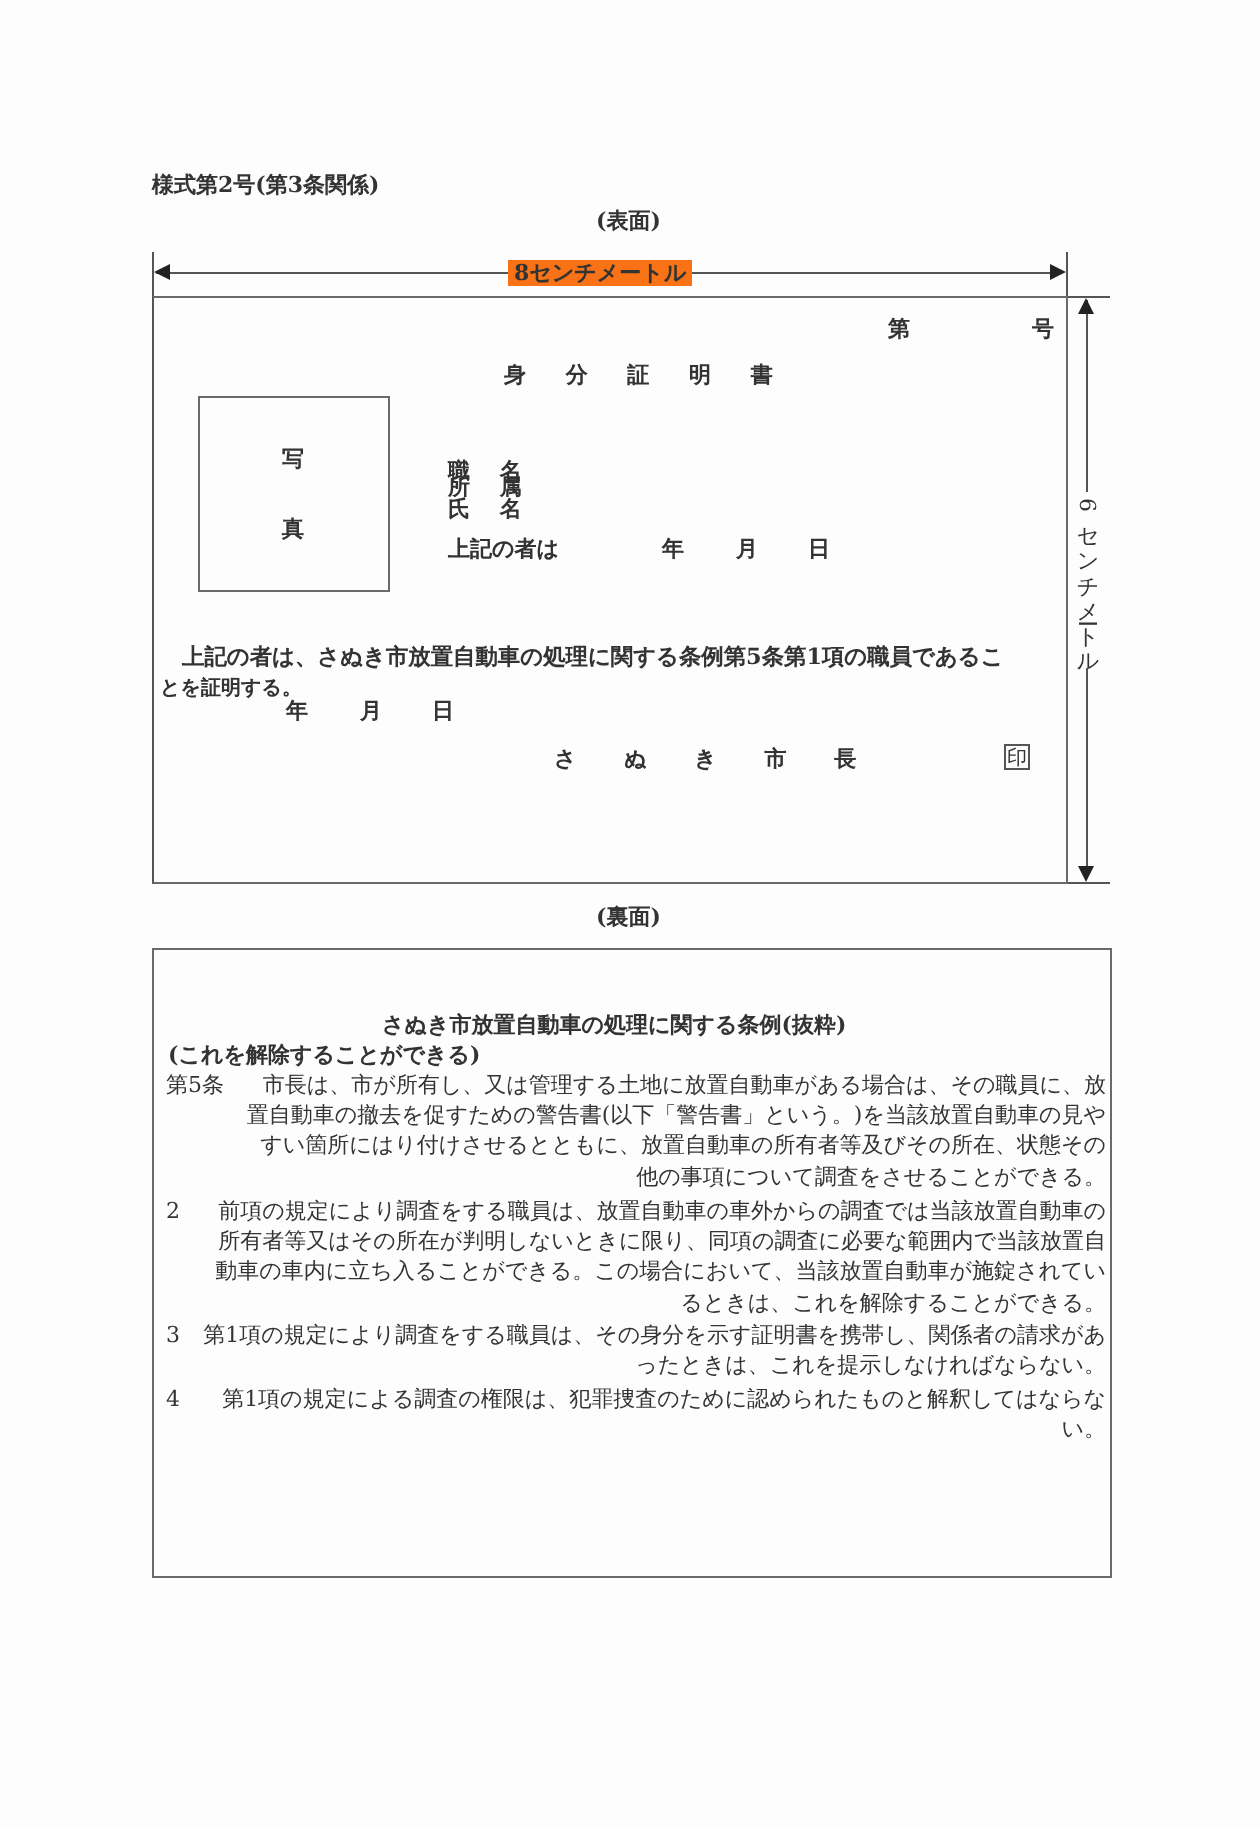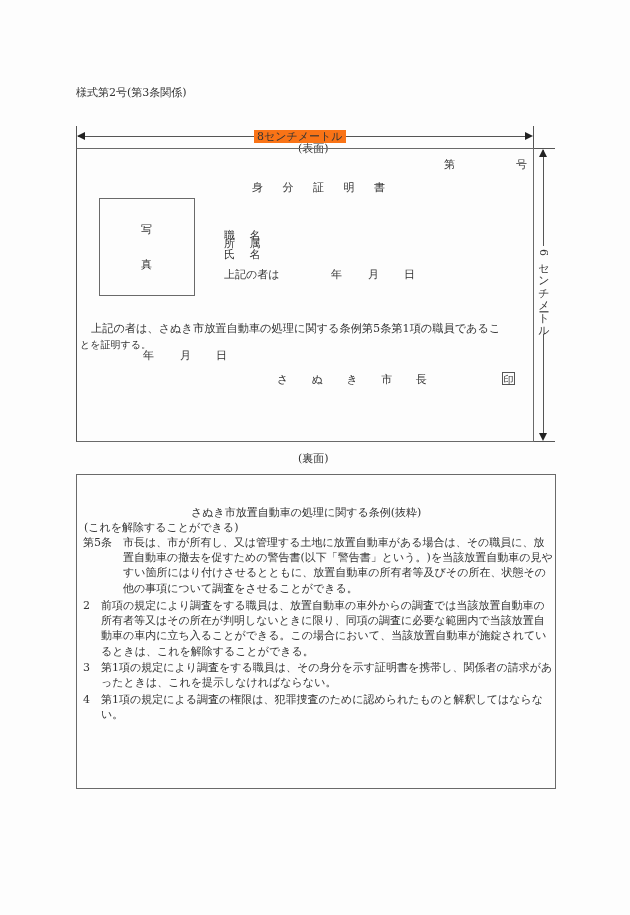--- a/index.html
+++ b/index.html
@@ -1,39 +1,39 @@
 <!DOCTYPE html>
 <html><head>
 <meta charset="utf-8">
 <style>
   html, body { margin:0; padding:0; background:#fdfdfd; }
   body { width:630px; height:915px; position:relative; overflow:hidden;
          font-family:"DejaVu Serif","Liberation Serif",serif; color:#333; }
   .abs { position:absolute; white-space:nowrap; }
-  .t { font-size:11px; line-height:13px; }
+  .t { font-size:11px; line-height:13px;font-weight:bold; }
   .hline { position:absolute; height:1px; background:#555; }
   .vline { position:absolute; width:1px; background:#555; }
   .box { position:absolute; border:1px solid #6a6a6a; box-sizing:border-box; }
   .arrow-l { position:absolute; width:0; height:0; border-top:4px solid transparent; border-bottom:4px solid transparent; border-right:8px solid #222; }
   .arrow-r { position:absolute; width:0; height:0; border-top:4px solid transparent; border-bottom:4px solid transparent; border-left:8px solid #222; }
   .arrow-u { position:absolute; width:0; height:0; border-left:4px solid transparent; border-right:4px solid transparent; border-bottom:8px solid #222; }
   .arrow-d { position:absolute; width:0; height:0; border-left:4px solid transparent; border-right:4px solid transparent; border-top:8px solid #222; }
   .lbl-bg { background:#f97316; padding:0 3px; }
   .vert { writing-mode:vertical-rl; font-size:11px; line-height:13px; background:#fdfdfd; padding:3px 0; }
   .seal { position:absolute; width:13px; height:13px; border:1px solid #555; font-size:10px; line-height:13px; text-align:center; box-sizing:border-box; }
   .art { position:absolute; left:83px; width:470px; font-size:11px; line-height:15.2px; }
   .art .row { display:flex; }
   .art .num { flex:0 0 auto; }
-  .art .body { flex:1; }
+  .art .body { flex:1;text-align:right; }
 </style>
 </head>
 <body>
 
 <div class="abs t" style="left:76px;top:86px;">様式第2号(第3条関係)</div>
-<div class="abs t" style="left:298px;top:104px;margin-top:38px;">(表面)</div>
+<div class="abs t" style="left:298px;top:104px;">(表面)</div>
 
 <div>
   <div class="vline" style="left:76px;top:126px;height:22px;"></div>
   <div class="vline" style="left:533px;top:126px;height:22px;"></div>
   <div class="hline" style="left:78px;top:136px;width:453px;"></div>
   <div class="arrow-l" style="left:77px;top:132px;"></div>
   <div class="arrow-r" style="left:525px;top:132px;"></div>
   <div class="abs t lbl-bg" style="left:254px;top:130px;">8センチメートル</div>
 </div>
 

